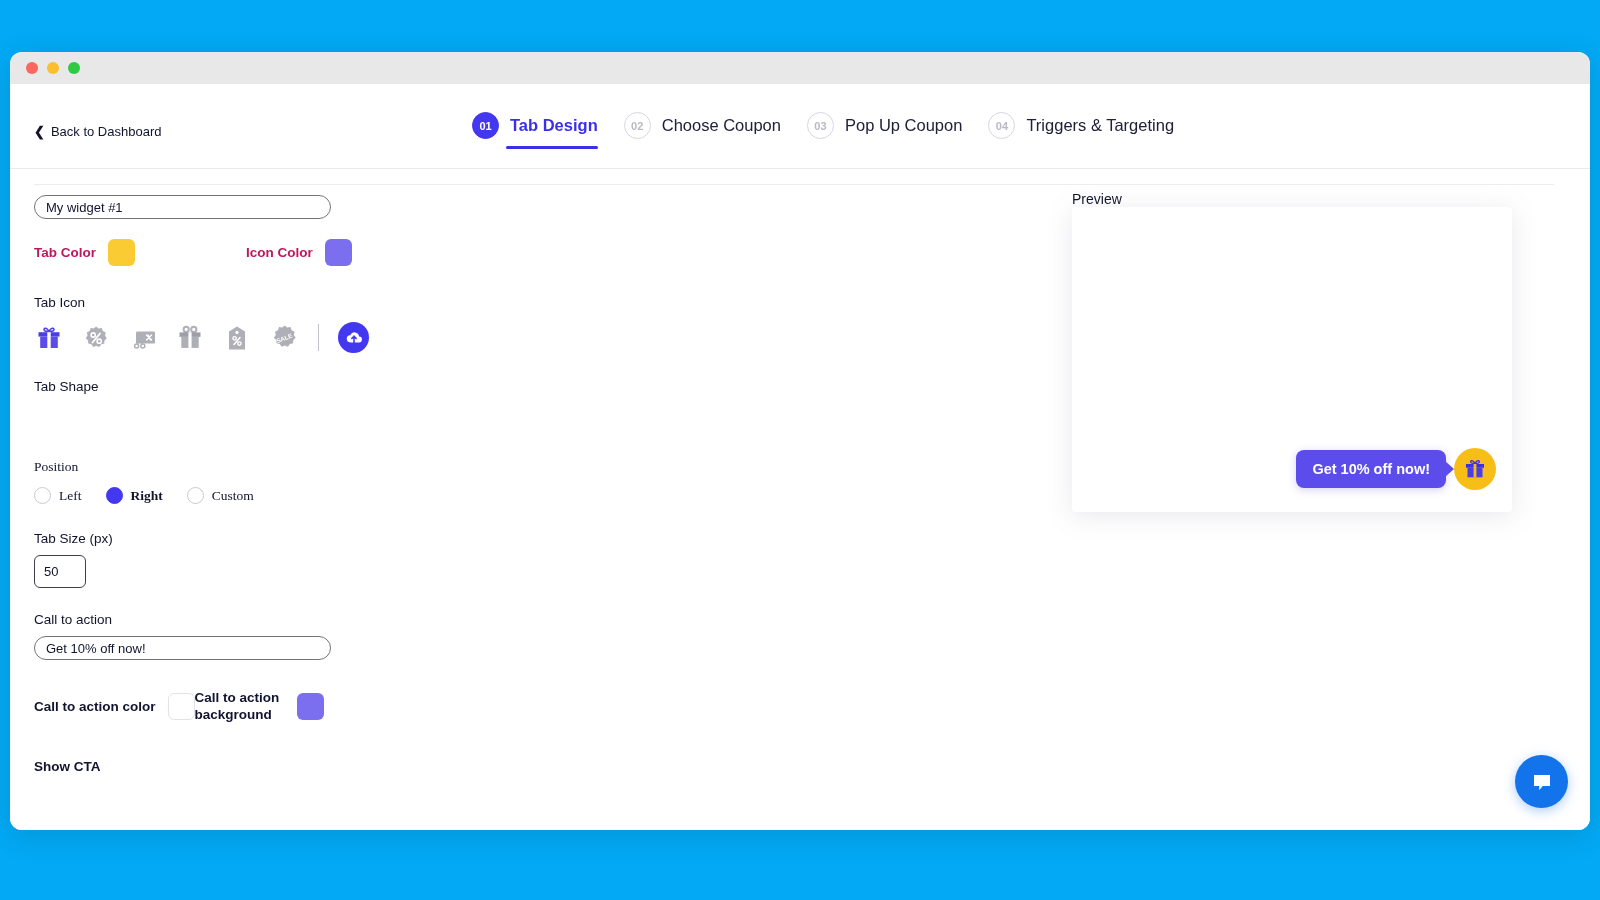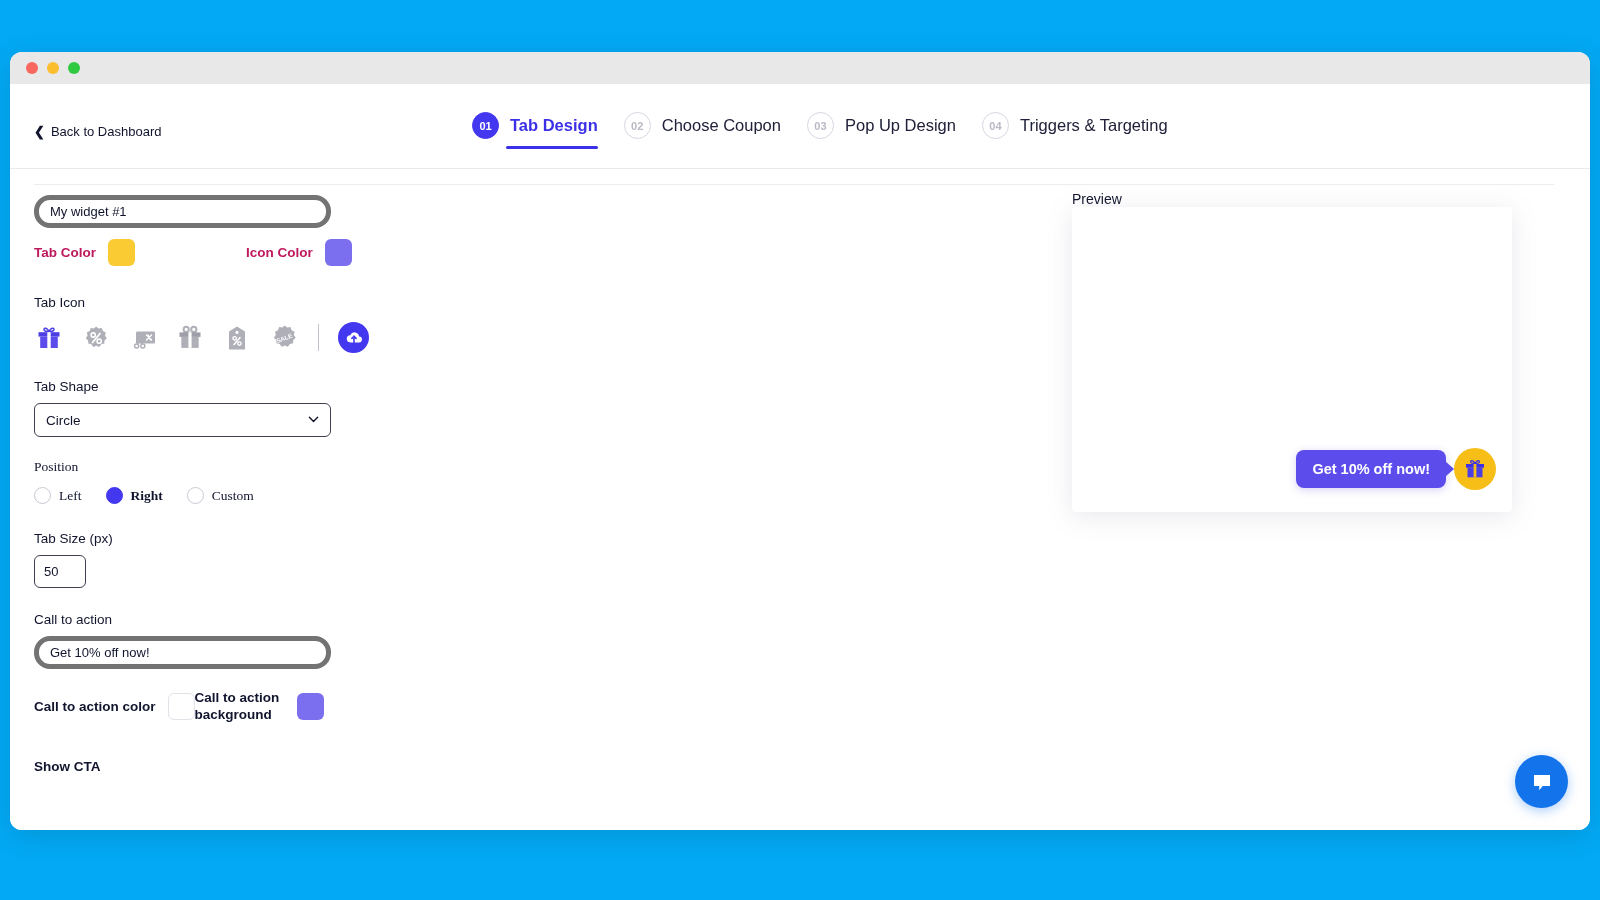--- a/index.html
+++ b/index.html
@@ -168,22 +168,22 @@
 
   .field-label {
     font-size: 13.5px;
     color: #11142d;
     margin-bottom: 9px;
     display: block;
   }
 
   .text-input {
     width: 297px;
-    height: 33px;
-    border: 5px solid #737373;
+    height: 24px;
+    border: 1px solid #737373;
     border-radius: 16px;
     padding: 0 11px;
     font-size: 13px;
     color: #11142d;
     font-family: "Liberation Sans", sans-serif;
     background: #fff;
     outline: none;
   }
 
   
@@ -451,21 +451,21 @@
           <span class="step-label">Tab Design</span>
         </div>
 
         <div class="step">
           <span class="step-badge">02</span>
           <span class="step-label">Choose Coupon</span>
         </div>
 
         <div class="step">
           <span class="step-badge">03</span>
-          <span class="step-label">Pop Up Design</span>
+          <span class="step-label">Pop Up Coupon</span>
         </div>
 
         <div class="step">
           <span class="step-badge">04</span>
           <span class="step-label">Triggers &amp; Targeting</span>
         </div>
 
       </div>
     </div>
 
@@ -560,26 +560,20 @@
                 <path d="M5.4 14.4h9.4a3 3 0 0 0 .3-6 4.6 4.6 0 0 0-8.8-1.2 3.6 3.6 0 0 0 .1 7.2z" fill="#ffffff"></path>
                 <path d="M10 15.6V8.6M10 8.2l-2.1 2.2M10 8.2l2.1 2.2" stroke="#4338f0" stroke-width="1.6" stroke-linecap="round" fill="none"></path>
               </svg>
             </button>
 
           </div>
         </div>
 
         <div class="shape-section">
           <span class="field-label">Tab Shape</span>
-          <div class="select-wrap">
-            <select class="select-input" id="tab-shape-select"><option value="Circle">Circle</option><option value="Square">Square</option><option value="Rectangle">Rectangle</option><option value="Rounded">Rounded</option></select>
-            <svg class="select-chevron" viewBox="0 0 12 12">
-              <path d="M1.5 3.5L6 8.2l4.5-4.7" stroke="#11142d" stroke-width="1.5" fill="none" stroke-linecap="round" stroke-linejoin="round"></path>
-            </svg>
-          </div>
         </div>
 
         <div class="position-section">
           <span class="field-label">Position</span>
           <div class="radio-row">
             <div class="radio-item">
               <span class="radio-circle"></span>
               <span class="radio-label">Left</span>
             </div>
             <div class="radio-item checked">

